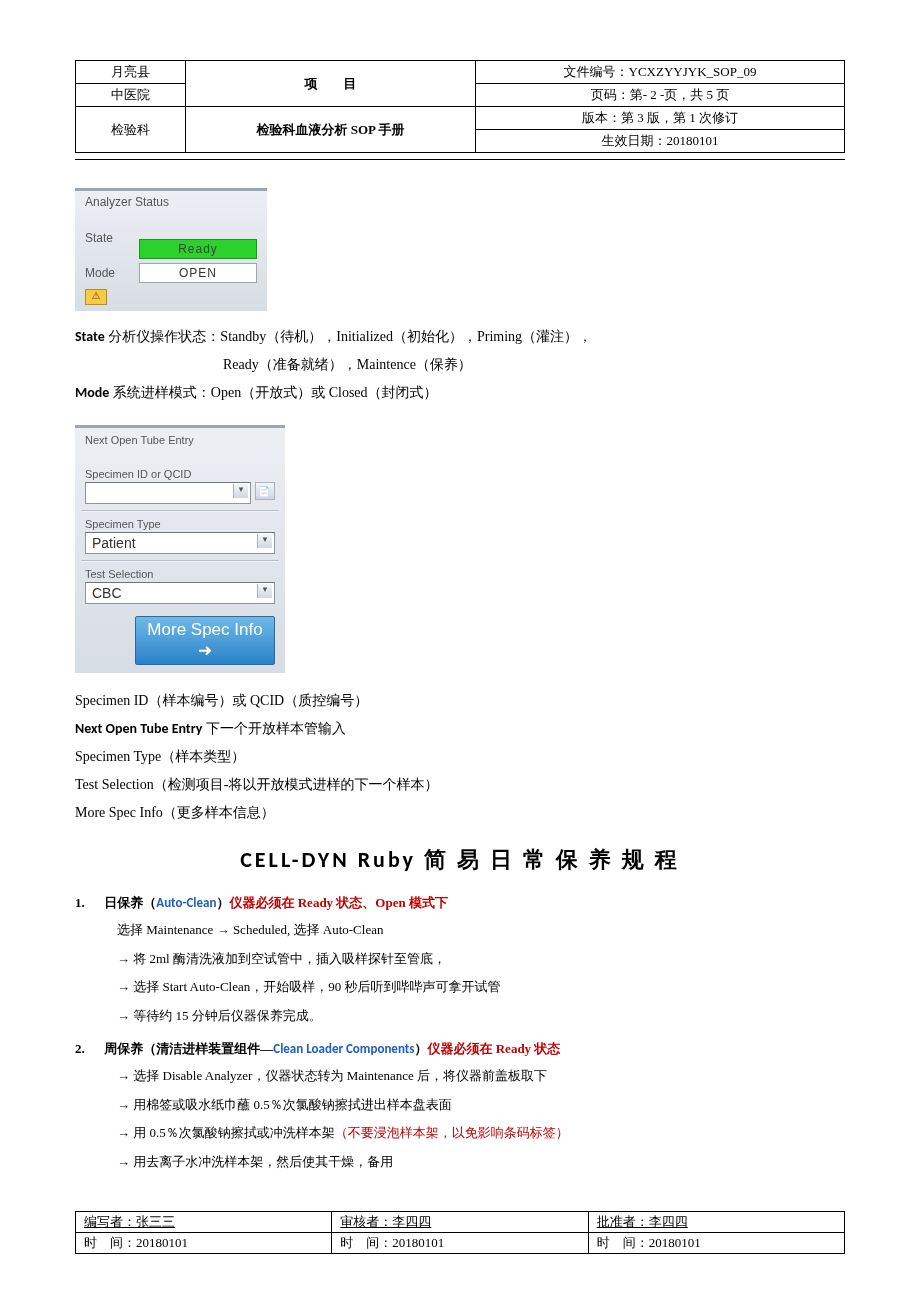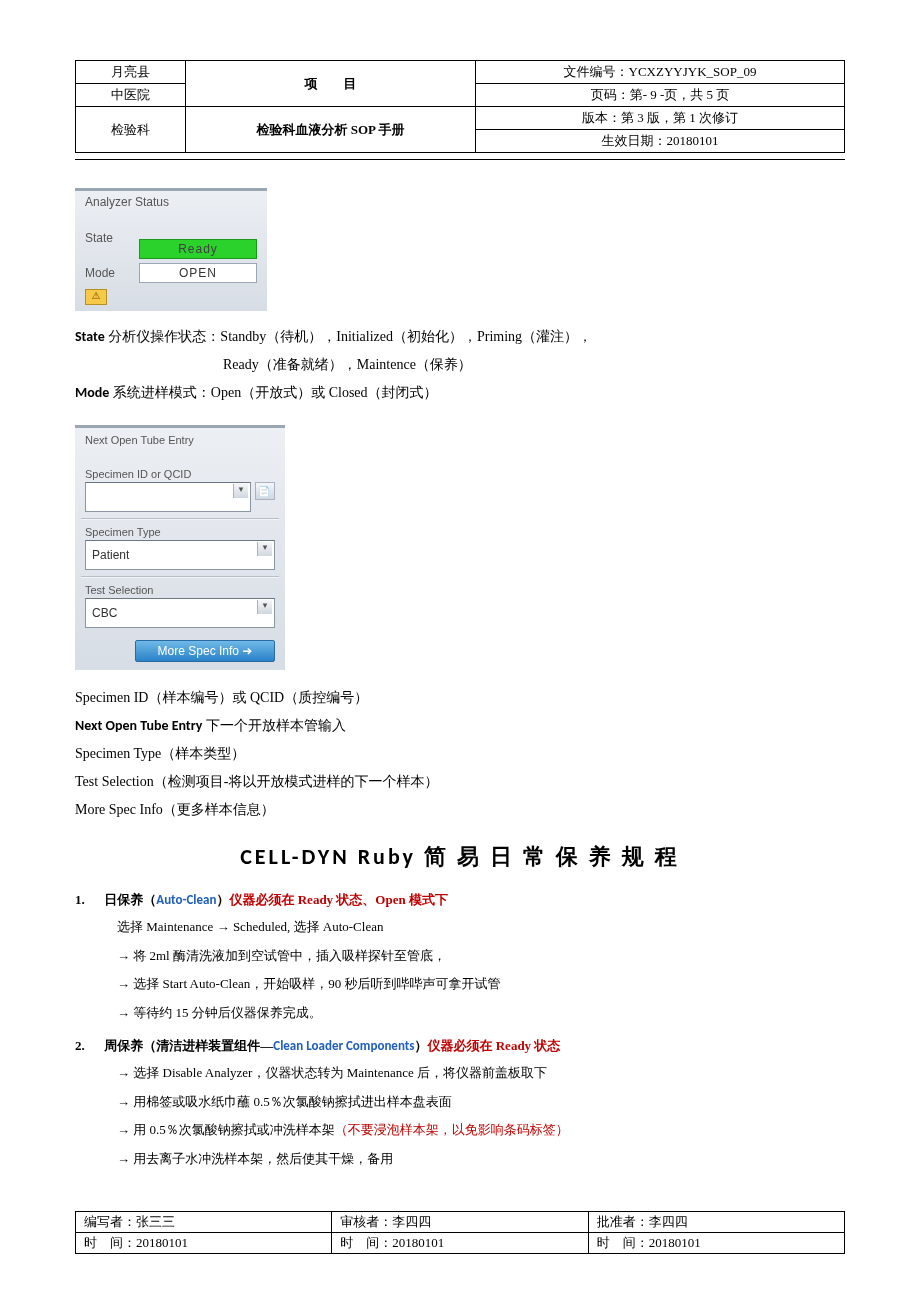--- a/index.html
+++ b/index.html
@@ -96,26 +96,26 @@
     padding: 6px 10px 2px 10px;
     font-size: 11px;
   }
   .panel2 .input-row {
     display: flex;
     padding: 0 10px 4px 10px;
     gap: 4px;
   }
   .panel2 .combo {
     flex: 1;
-    height: 30px;
+    height: 22px;
     background: #fff;
     border: 1px solid #8a96a4;
     border-top-color:#6b7785;
     position: relative;
-    font-size: 12px;
+    font-size: 14px;
     display: flex;
     align-items: center;
     padding-left: 6px;
     color:#333;
   }
   .panel2 .combo::after {
     content: "▾";
     position: absolute;
     right: 2px;
     top: 1px;
@@ -142,21 +142,21 @@
     border-top: 1px solid #b7bec7;
     border-bottom: 1px solid #f2f4f7;
     margin: 2px 6px 0 6px;
   }
   .panel2 .more-btn {
     margin: 8px 10px 2px auto;
     display: block;
     width: 140px;
     background: linear-gradient(#6fb9e7, #2a82c9);
     color: #fff;
-    font-size: 12px;
+    font-size: 17px;
     text-align: center;
     padding: 3px 6px;
     border: 1px solid #2a6aa3;
     border-radius: 2px;
     font-family: Tahoma, Arial, sans-serif;
   }
   .body-text {
     font-size: 14px;
     line-height: 2.0;
   }
@@ -201,35 +201,35 @@
     left: 75px;
     width: 770px;
     border-collapse: collapse;
     font-size: 13px;
   }
   .footer-table td {
     border: 1px solid #000;
     padding: 1px 8px;
     vertical-align: middle;
   }
-  .footer-table td.c1 { width: 33.3%; }
+  .footer-table td.c1 { width: 33.3%; text-decoration: underline; }
 </style>
 </head>
 <body>
 
 <table class="header-table">
   <tbody>
       <tr>
     <td class="col1">月亮县</td>
     <td class="col2" rowspan="2">项　　目</td>
     <td class="col3">文件编号：YCXZYYJYK_SOP_09</td>
   </tr>
   <tr>
     <td class="col1">中医院</td>
-    <td class="col3">页码：第- 9 -页，共 5 页</td>
+    <td class="col3">页码：第- 2 -页，共 5 页</td>
   </tr>
   <tr>
     <td class="col1" rowspan="2">检验科</td>
     <td class="col2" rowspan="2">检验科血液分析 SOP 手册</td>
     <td class="col3">版本：第 3 版，第 1 次修订</td>
   </tr>
   <tr>
     <td class="col3">生效日期：20180101</td>
   </tr>
 </tbody>

